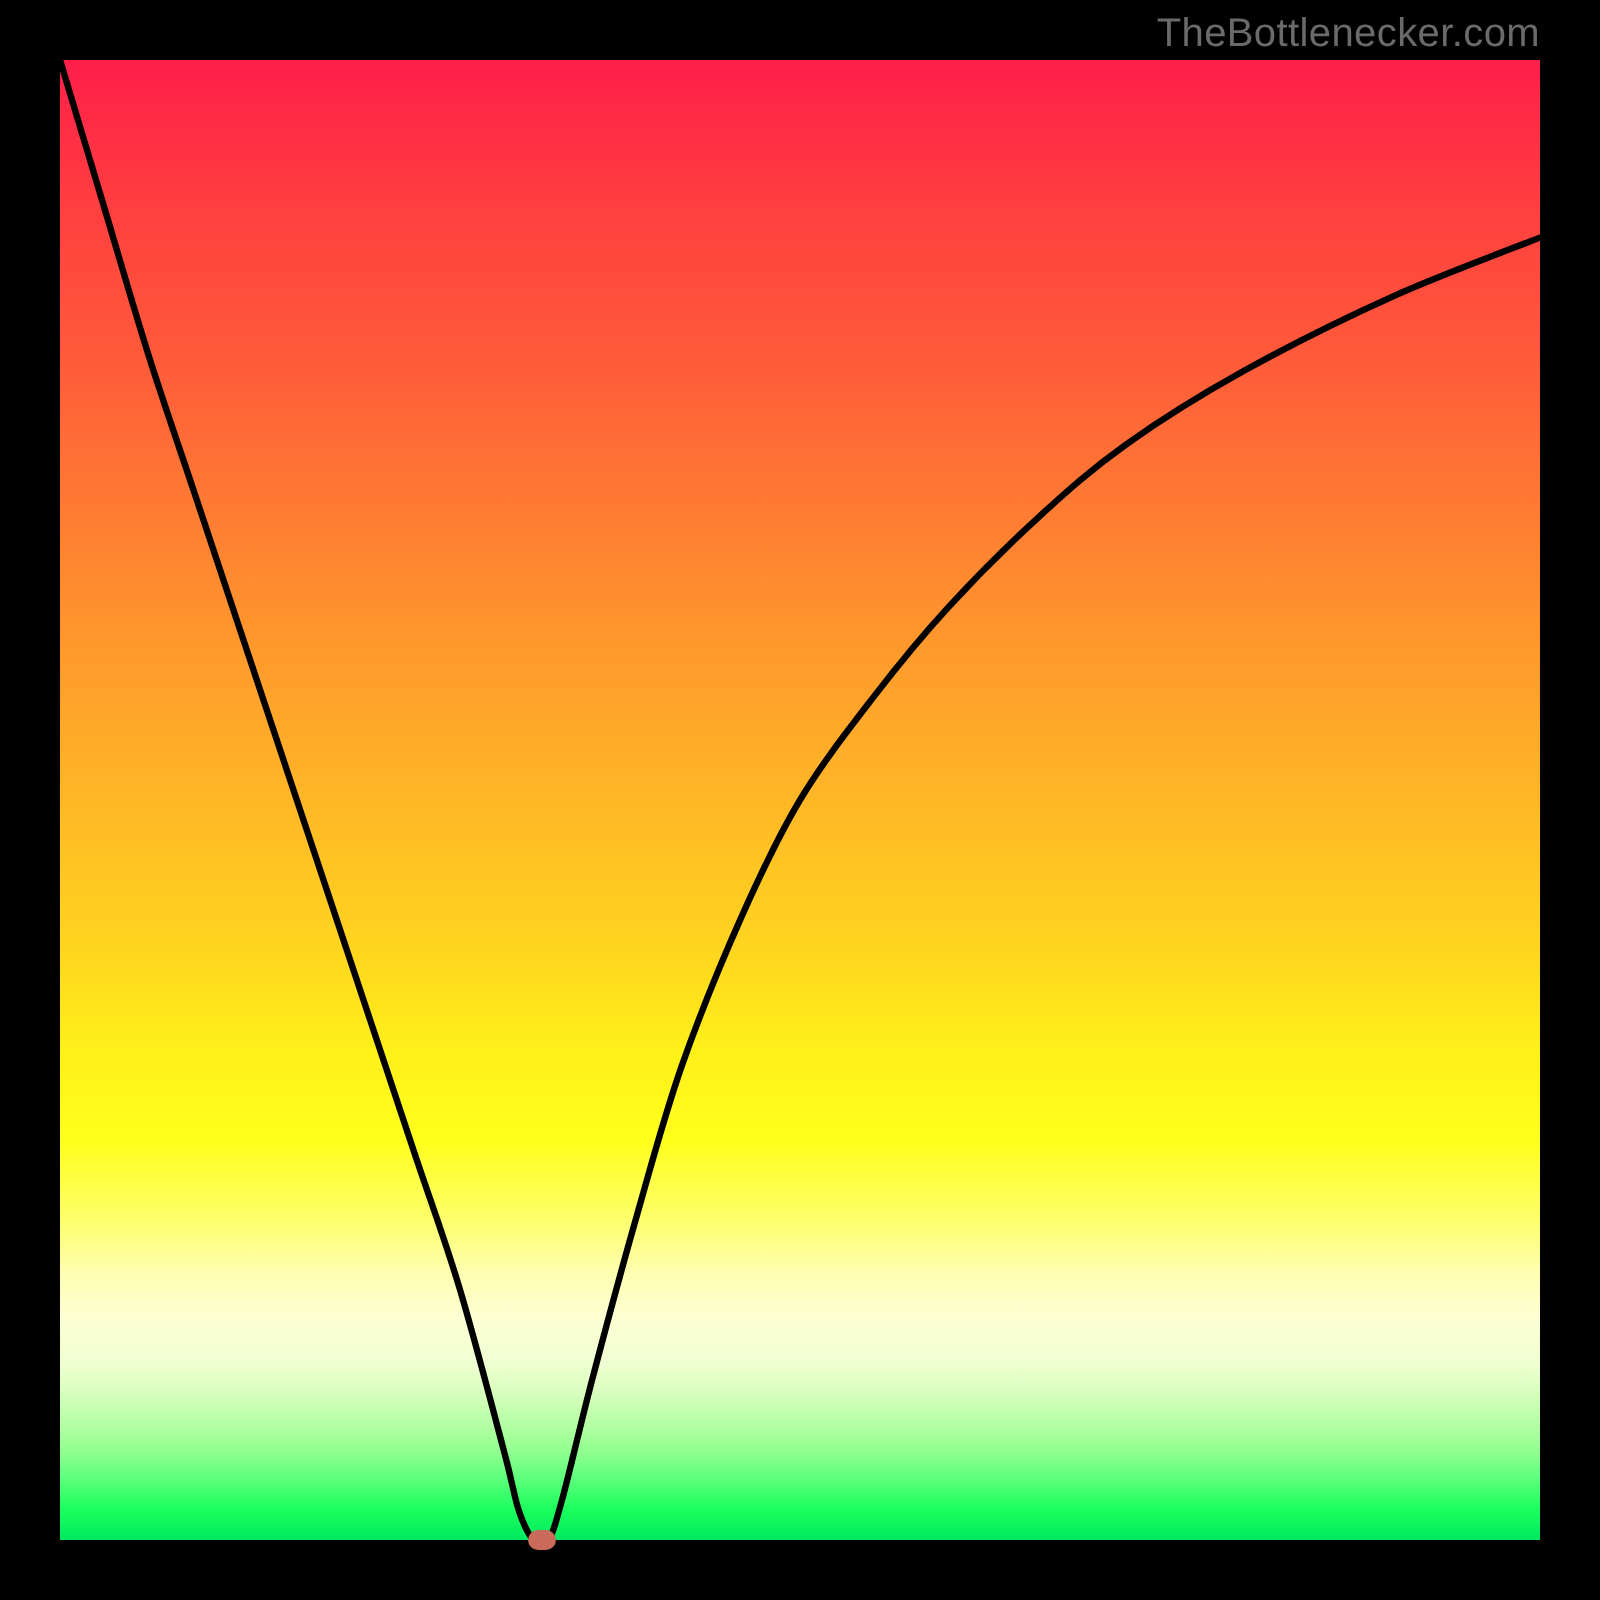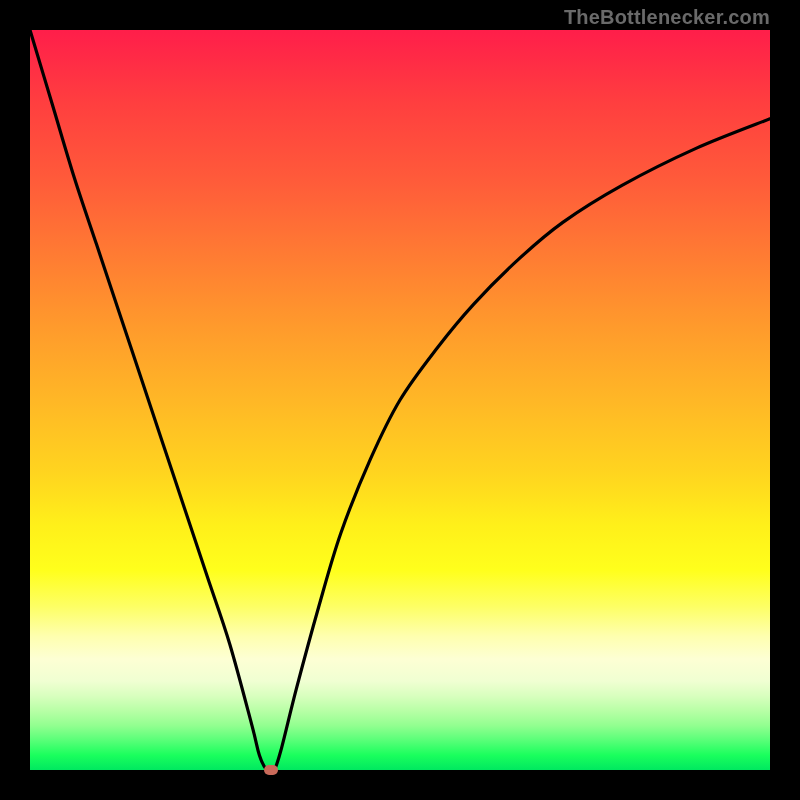--- a/index.html
+++ b/index.html
@@ -45,21 +45,21 @@
       #00e860 100%
     );
   }
   .attribution {
     position: absolute;
     top: 6px;
     right: 30px;
     color: #6a6a6a;
     font-size: 20px;
     letter-spacing: 0.2px;
-    font-weight: 700;
+    font-weight: 400;
     margin-left: 12px;
   }
   svg.curve {
     position: absolute;
     left: 0;
     top: 0;
     width: 740px;
     height: 740px;
     overflow: visible;
   }

